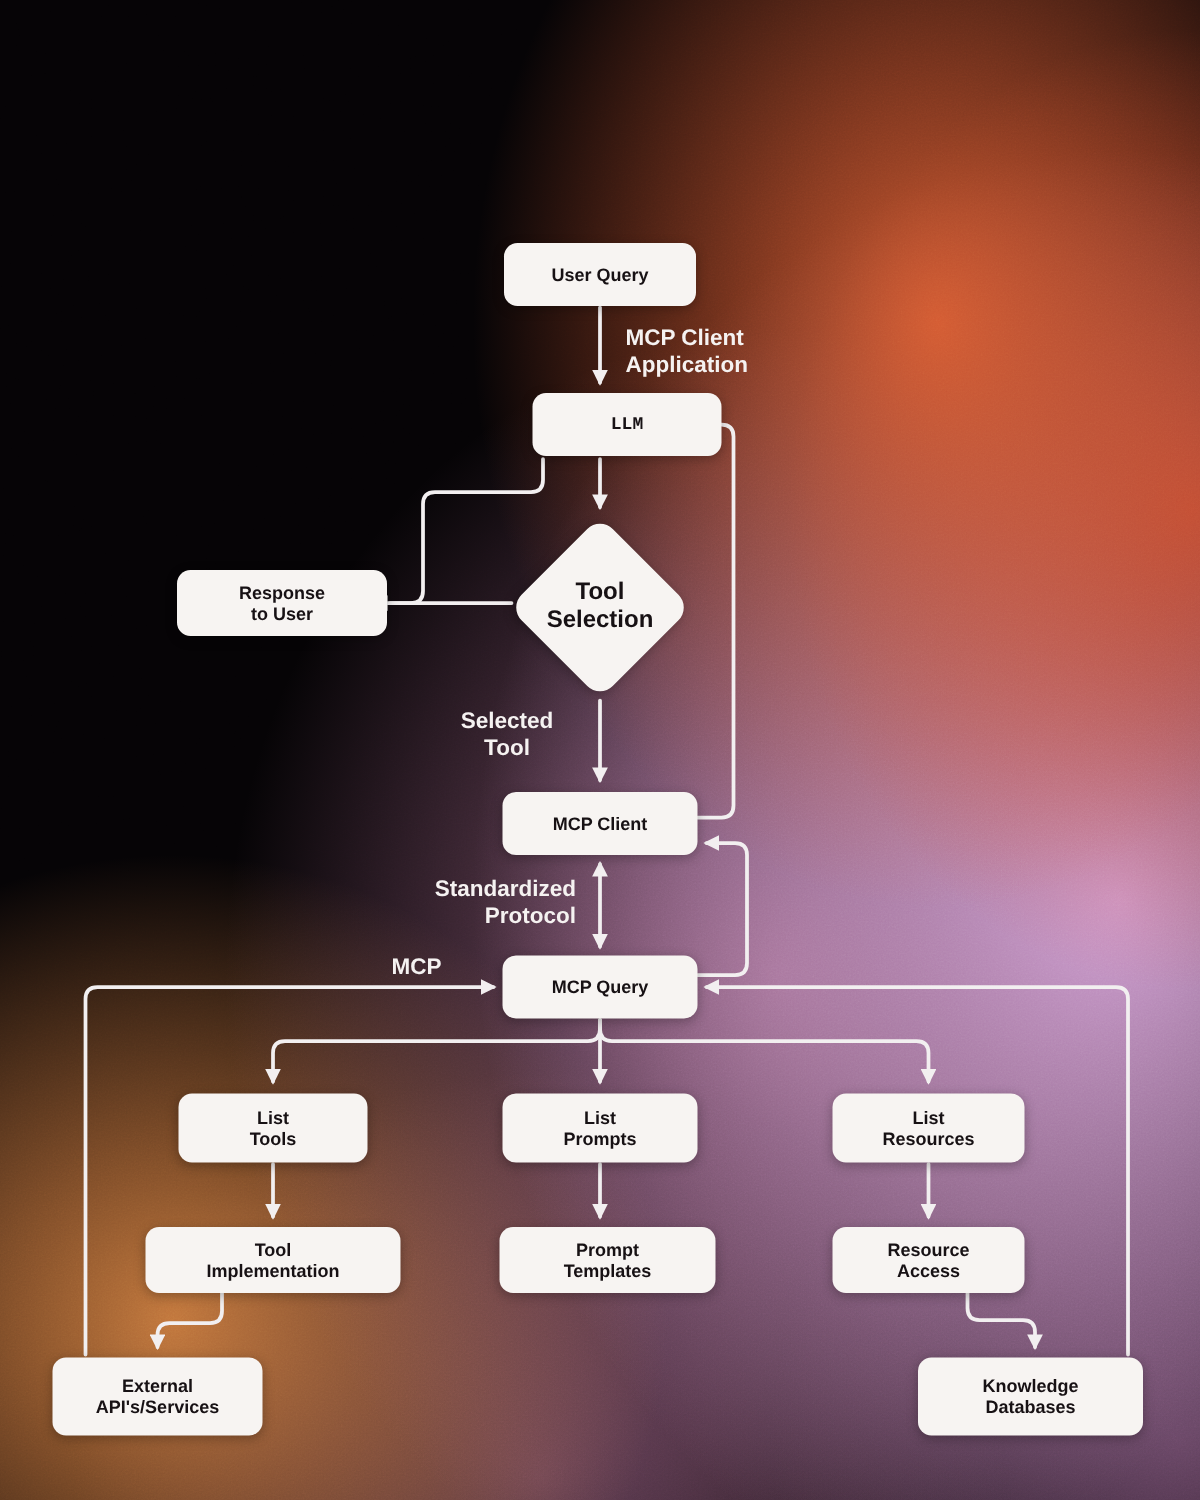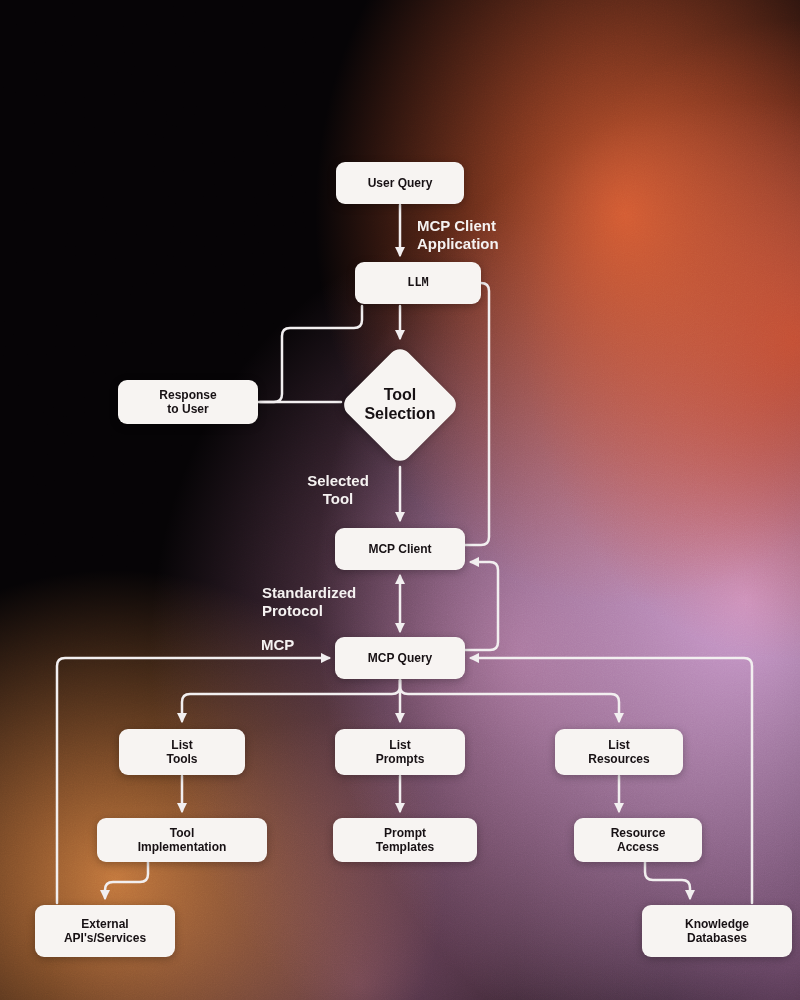--- a/index.html
+++ b/index.html
@@ -107,28 +107,28 @@
   <div class="node" style="left:119px;top:729px;width:126px;height:46px;">List
 Tools</div>
   <div class="node" style="left:335px;top:729px;width:130px;height:46px;">List
 Prompts</div>
   <div class="node" style="left:555px;top:729px;width:128px;height:46px;">List
 Resources</div>
   <div class="node" style="left:97px;top:818px;width:170px;height:44px;">Tool
 Implementation</div>
   <div class="node" style="left:333px;top:818px;width:144px;height:44px;">Prompt
 Templates</div>
-  <div class="node" style="left:574px;top:818px;width:128px;height:44px;text-align:center;">Resource
+  <div class="node" style="left:555px;top:818px;width:128px;height:44px;text-align:center;">Resource
 Access</div>
   <div class="node" style="left:35px;top:905px;width:140px;height:52px;text-align:center;">External
 API's/Services</div>
-  <div class="node" style="left:642px;top:905px;width:150px;height:52px;">Knowledge
+  <div class="node" style="left:612px;top:905px;width:150px;height:52px;">Knowledge
 Databases</div>
 
   <div class="edge-label" style="left:417px;top:217px;text-align:left;">MCP Client
 Application</div>
   <div class="edge-label" style="left:296px;top:472px;width:84px;text-align:center;">Selected
 Tool</div>
-  <div class="edge-label" style="left:262px;top:584px;width:122px;text-align:left;">Standardized
+  <div class="edge-label" style="left:262px;top:584px;width:122px;text-align:right;">Standardized
 Protocol</div>
   <div class="edge-label" style="left:261px;top:636px;">MCP</div>
 
 </div>
 
 </body></html>

